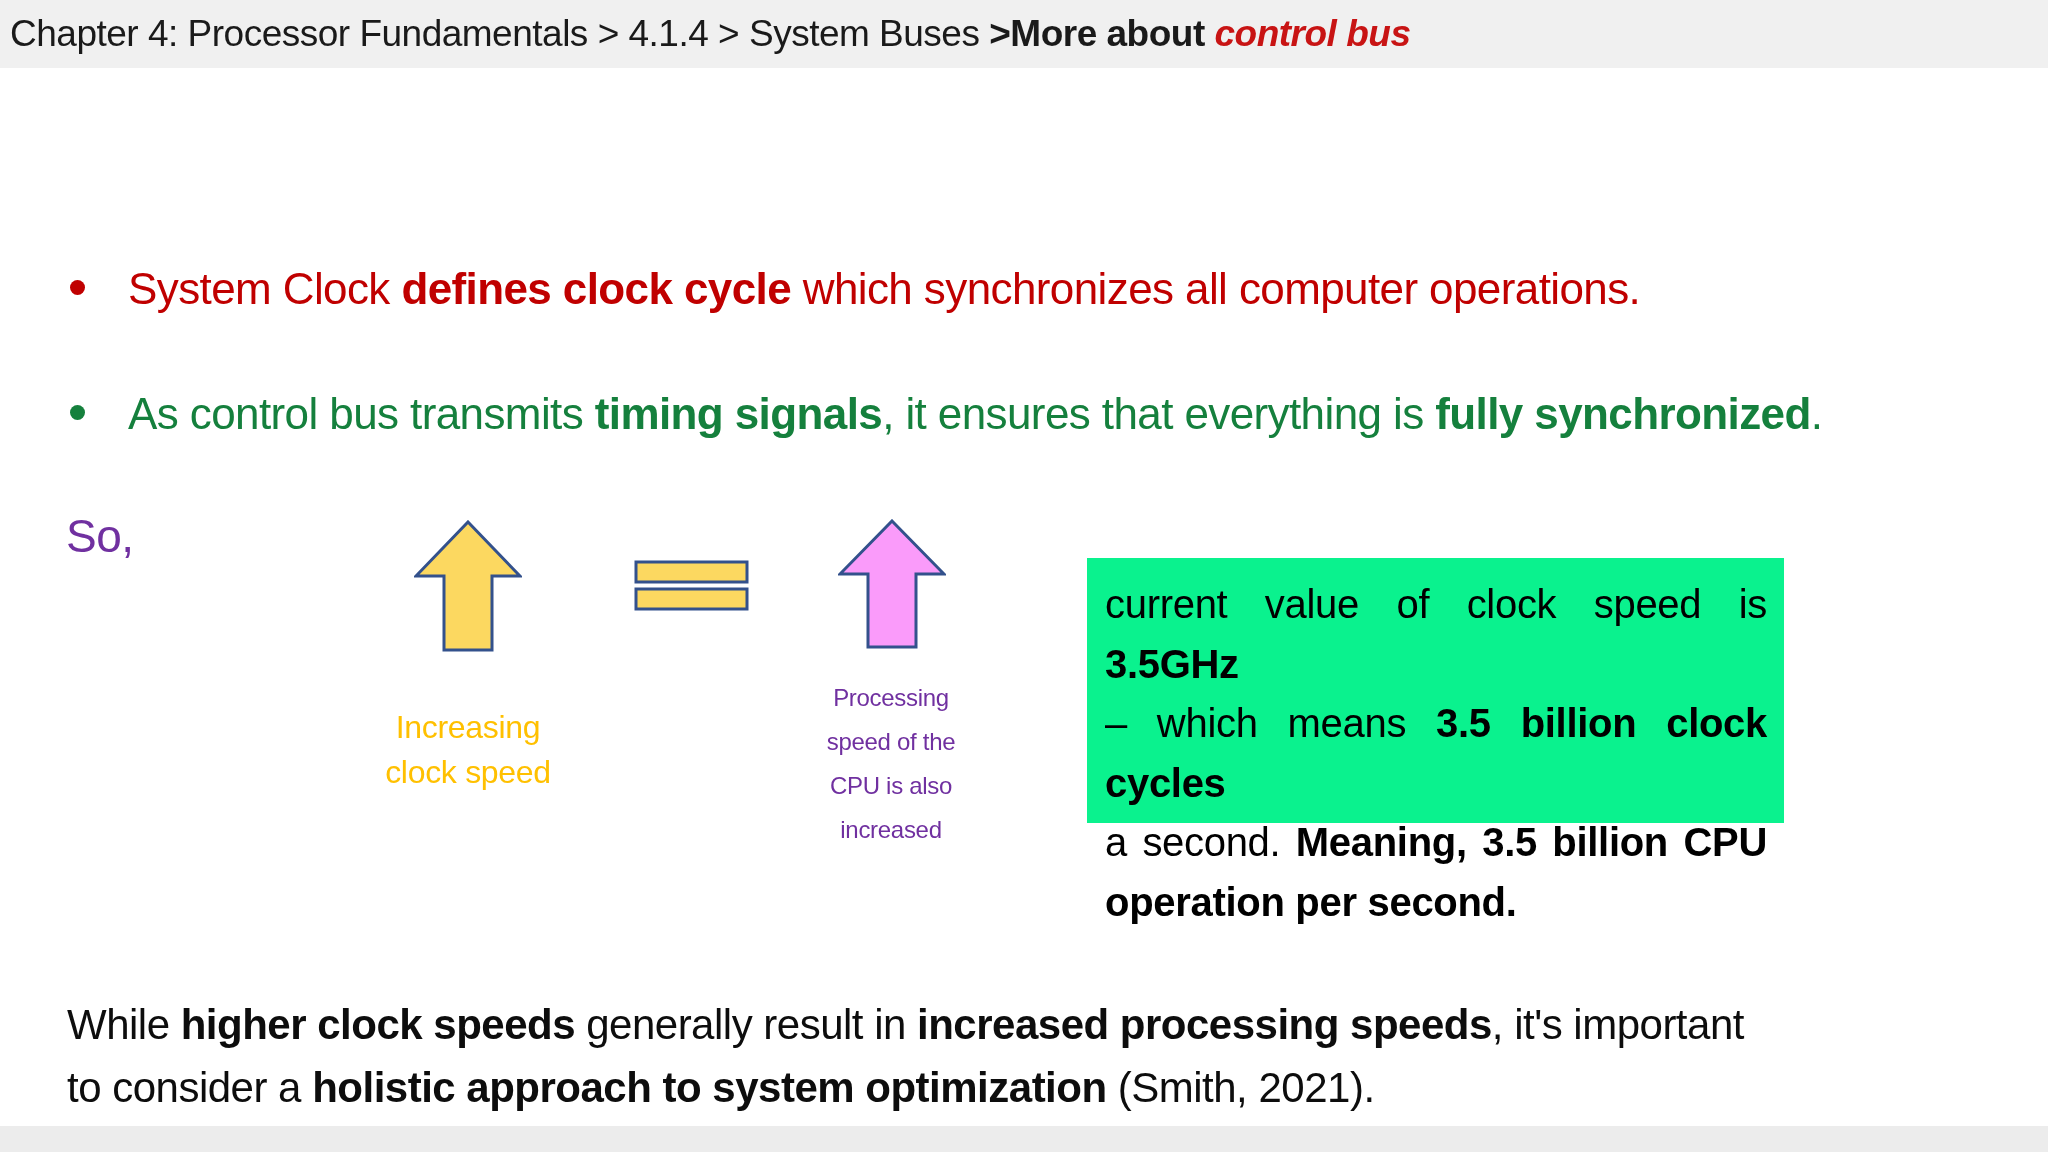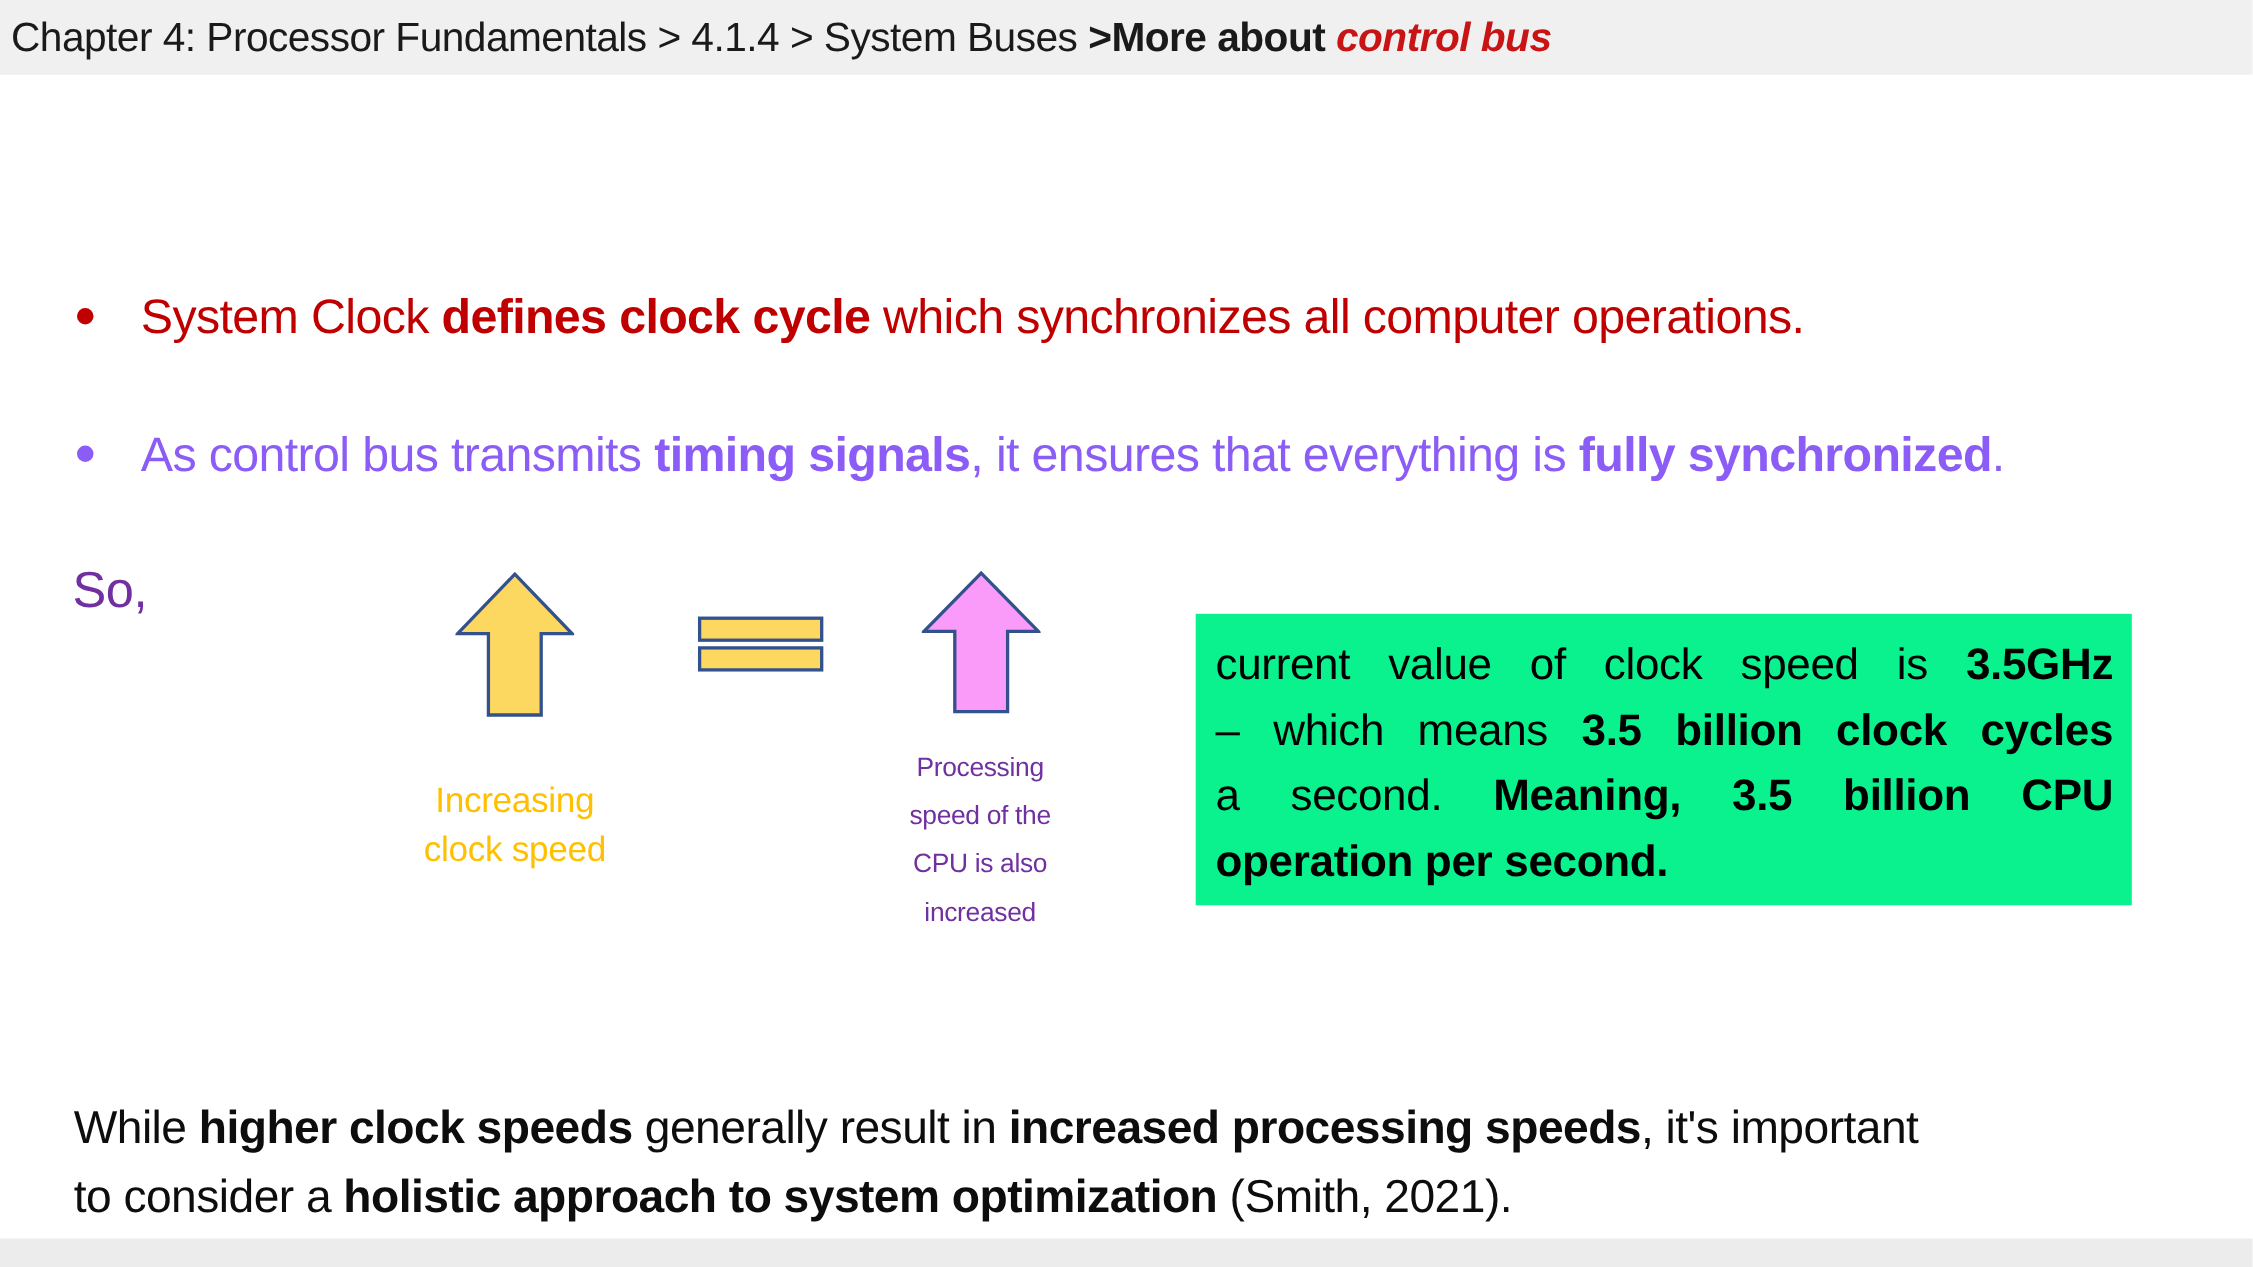--- a/index.html
+++ b/index.html
@@ -36,21 +36,21 @@
   .arrow-pink   { left:838px; top:519px; }
   .equals-svg   { position:absolute; left:634px; top:560px; }
   .shape-label {
     position:absolute; width:320px; text-align:center; white-space:pre-line;
     font-size:32px; line-height:45px; letter-spacing:-0.3px;
   }
   .label-increasing { left:308px; top:691px;margin-top:14px; }
   .label-processing { left:731px; top:676px; font-size:24px; line-height:44px; }
   
   .callout {
-    position:absolute; left:1087px; top:558px; width:851px; height:265px;
+    position:absolute; left:1087px; top:558px; width:697px; height:265px;
     box-sizing:border-box; padding:17px 17px 10px 18px;
     font-size:40px; line-height:59.5px; letter-spacing:-0.3px; color:#000;
   }
   .callout .line { text-align:justify; text-align-last:justify; }
   .callout .line.last { text-align:justify; text-align-last:left; }
   
   .conclusion {
     position:absolute; left:67px; top:953px; width:1960px;
     font-size:42px; line-height:63px; letter-spacing:-0.5px;
   }
@@ -64,21 +64,21 @@
 <div class="slide">
 
   <div class="breadcrumb-bar" style="color: rgb(26, 26, 26); background: rgb(240, 240, 240);">
     <span>Chapter 4: Processor Fundamentals &gt; 4.1.4 &gt; System Buses </span><span class="bold">&gt;More about </span><span class="bold" style="color: rgb(200, 20, 20); font-style: italic;">control bus</span>
   </div>
 
   <div class="bullet bullet-2" style="color: rgb(192, 0, 0);">
     <span class="dot"></span>
     <span><span>System Clock </span><b>defines clock cycle</b><span> which synchronizes all computer operations.</span></span>
   </div>
-  <div class="bullet bullet-3" style="color: #8b5cf6;">
+  <div class="bullet bullet-3" style="color: #15803d;">
     <span class="dot"></span>
     <span><span>As control bus transmits </span><b>timing signals</b><span>, it ensures that everything is </span><b>fully synchronized</b><span>.</span></span>
   </div>
 
   <div class="so-label" style="color: rgb(112, 48, 160);">So,</div>
 
   <svg class="arrow-svg arrow-yellow" width="108" height="132" viewBox="0 0 108 132">
     <polygon points="54,2 106,56 78,56 78,130 30,130 30,56 2,56" stroke-width="3" stroke-linejoin="miter" fill="#FCD860" stroke="#33518C"></polygon>
   </svg>
 

